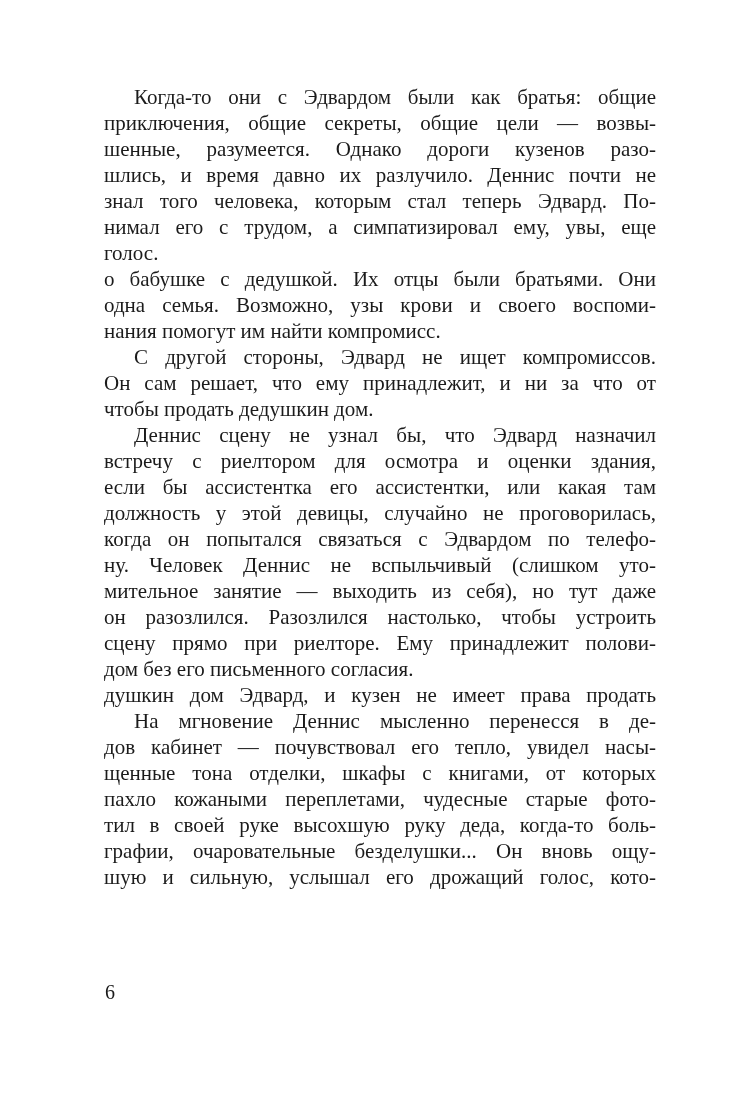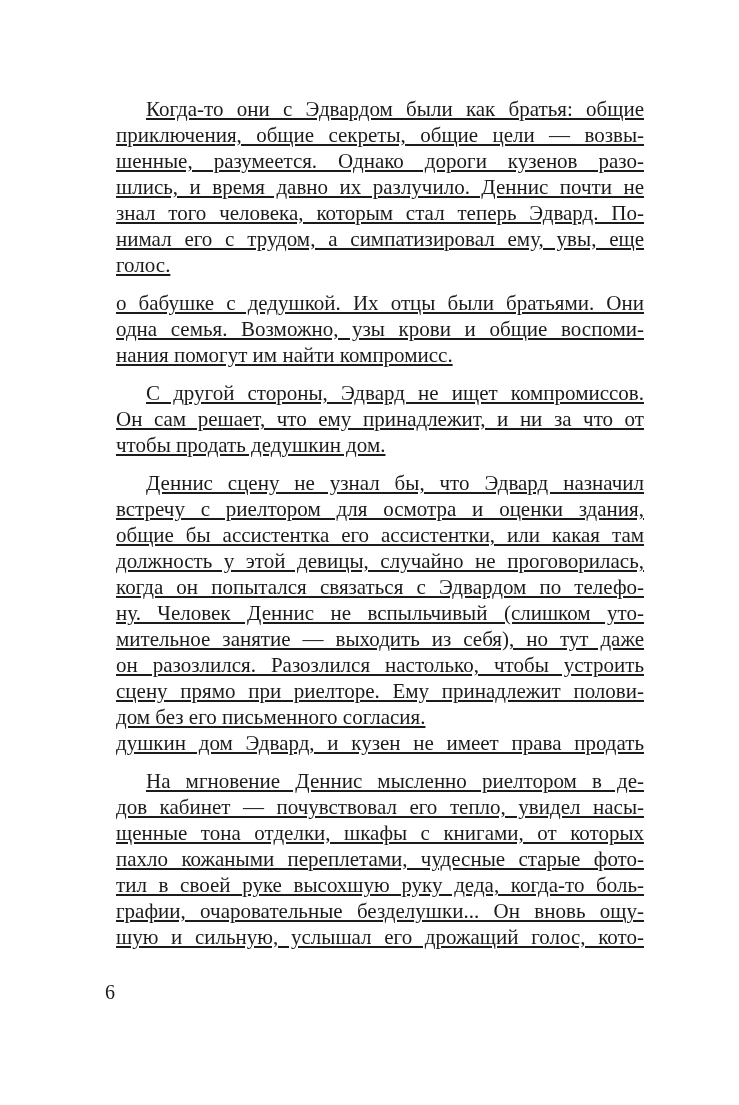--- a/index.html
+++ b/index.html
@@ -16,22 +16,21 @@
     font-family: "Liberation Serif", serif;
     color: #1b1b1b;
   }
   .text-block {
     position: absolute;
     left: 104px;
     top: 84px;
     width: 552px;
   }
   .paragraph {
-    margin: 12px;
-    text-decoration: underline;
+    margin: 0;
   }
   .line {
     font-size: 21px;
     line-height: 26px;
     text-align: justify;
     text-align-last: justify;
     white-space: normal;
   }
   .line.first {
     text-indent: 30px;
@@ -57,43 +56,43 @@
         <div class="line first">Когда-то они с Эдвардом были как братья: общие</div>
         <div class="line">приключения, общие секреты, общие цели — возвы-</div>
         <div class="line">шенные, разумеется. Однако дороги кузенов разо-</div>
         <div class="line">шлись, и время давно их разлучило. Деннис почти не</div>
         <div class="line">знал того человека, которым стал теперь Эдвард. По-</div>
         <div class="line">нимал его с трудом, а симпатизировал ему, увы, еще</div>
         <div class="line last">голос.</div>
       </div>
       <div class="paragraph">
         <div class="line">о бабушке с дедушкой. Их отцы были братьями. Они</div>
-        <div class="line">одна семья. Возможно, узы крови и общие воспоми-</div>
+        <div class="line">одна семья. Возможно, узы крови и своего воспоми-</div>
         <div class="line last">нания помогут им найти компромисс.</div>
       </div>
       <div class="paragraph">
         <div class="line first">С другой стороны, Эдвард не ищет компромиссов.</div>
         <div class="line">Он сам решает, что ему принадлежит, и ни за что от</div>
         <div class="line last">чтобы продать дедушкин дом.</div>
       </div>
       <div class="paragraph">
         <div class="line first">Деннис сцену не узнал бы, что Эдвард назначил</div>
         <div class="line">встречу с риелтором для осмотра и оценки здания,</div>
-        <div class="line">общие бы ассистентка его ассистентки, или какая там</div>
+        <div class="line">если бы ассистентка его ассистентки, или какая там</div>
         <div class="line">должность у этой девицы, случайно не проговорилась,</div>
         <div class="line">когда он попытался связаться с Эдвардом по телефо-</div>
         <div class="line">ну. Человек Деннис не вспыльчивый (слишком уто-</div>
         <div class="line">мительное занятие — выходить из себя), но тут даже</div>
         <div class="line">он разозлился. Разозлился настолько, чтобы устроить</div>
         <div class="line">сцену прямо при риелторе. Ему принадлежит полови-</div>
         <div class="line last">дом без его письменного согласия.</div>
         <div class="line">душкин дом Эдвард, и кузен не имеет права продать</div>
       </div>
       <div class="paragraph">
-        <div class="line first">На мгновение Деннис мысленно риелтором в де-</div>
+        <div class="line first">На мгновение Деннис мысленно перенесся в де-</div>
         <div class="line">дов кабинет — почувствовал его тепло, увидел насы-</div>
         <div class="line">щенные тона отделки, шкафы с книгами, от которых</div>
         <div class="line">пахло кожаными переплетами, чудесные старые фото-</div>
         <div class="line">тил в своей руке высохшую руку деда, когда-то боль-</div>
         <div class="line">графии, очаровательные безделушки... Он вновь ощу-</div>
         <div class="line">шую и сильную, услышал его дрожащий голос, кото-</div>
       </div>
     </div>
   <div class="page-number">6</div>
 </div>

